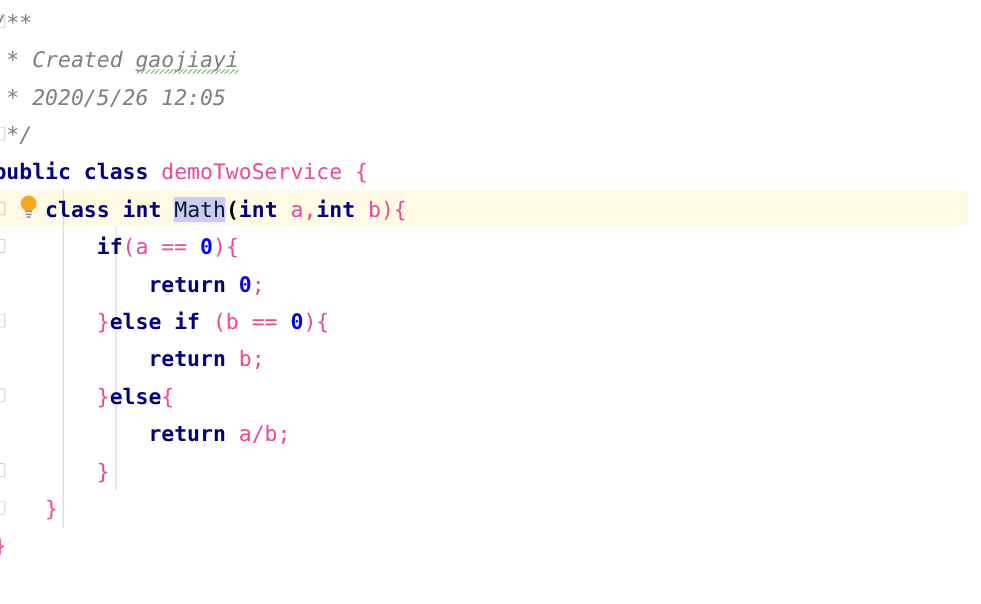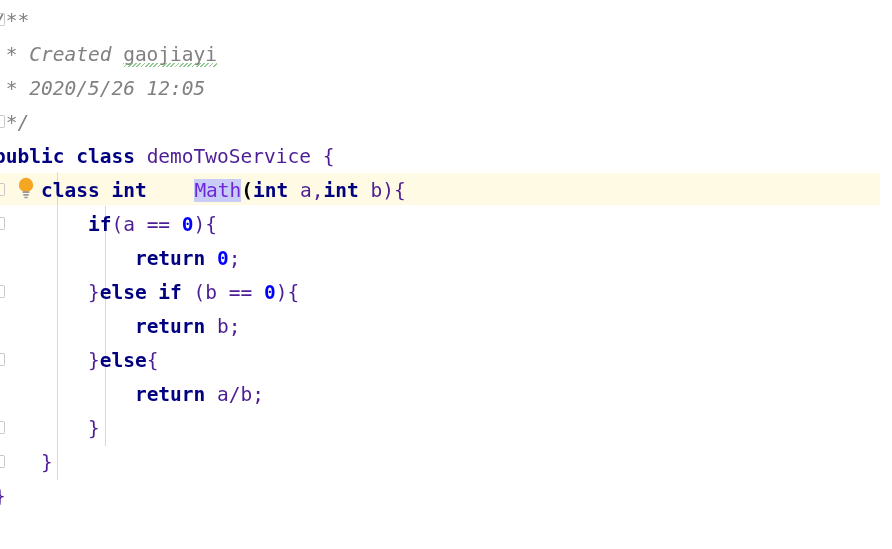--- a/index.html
+++ b/index.html
@@ -87,29 +87,30 @@
     line-height: 34px;
     white-space: pre;
     font-size: 19.5px;
     letter-spacing: 0px;
     color: #000000;
   }
   .line .ind { color: transparent; }
 
   .kw      { color: #000080; font-weight: bold; }
   .num     { color: #0000ff; font-weight: bold; }
-  .plain   { color: #4c1d95; }
+  .plain   { color: #ec4899; }
   .punc    { color: #000000; font-weight: bold; }
   .cmt {
     color: #808080;
     font-style: italic;
   }
   .spell {
     position: relative;
     color: #808080;
+    font-style: italic;
     background-repeat: repeat-x;
     background-position: left bottom;
     background-size: 6px 3px;
     background-image:
       linear-gradient(transparent, transparent);
   }
   .spell::after {
     content: "";
     position: absolute;
     left: 0;
@@ -117,22 +118,21 @@
     bottom: -1px;
     height: 4px;
     background-image:
       repeating-linear-gradient(135deg,
         #7fbf7f 0px, #7fbf7f 1.2px,
         transparent 1.2px, transparent 3px);
     opacity: .85;
   }
   .sel-ident {
     background: #c9ccf7;
-    color: #6d28d9;
-    margin-left: 36px;
+    color: #0f172a;
   }
 </style>
 </head>
 <body>
 
 <div id="editor">
 
   <div class="caret-row"></div>
 
   <div class="indent-guide" style="left:105px; top:206px; height:240px;"></div>

